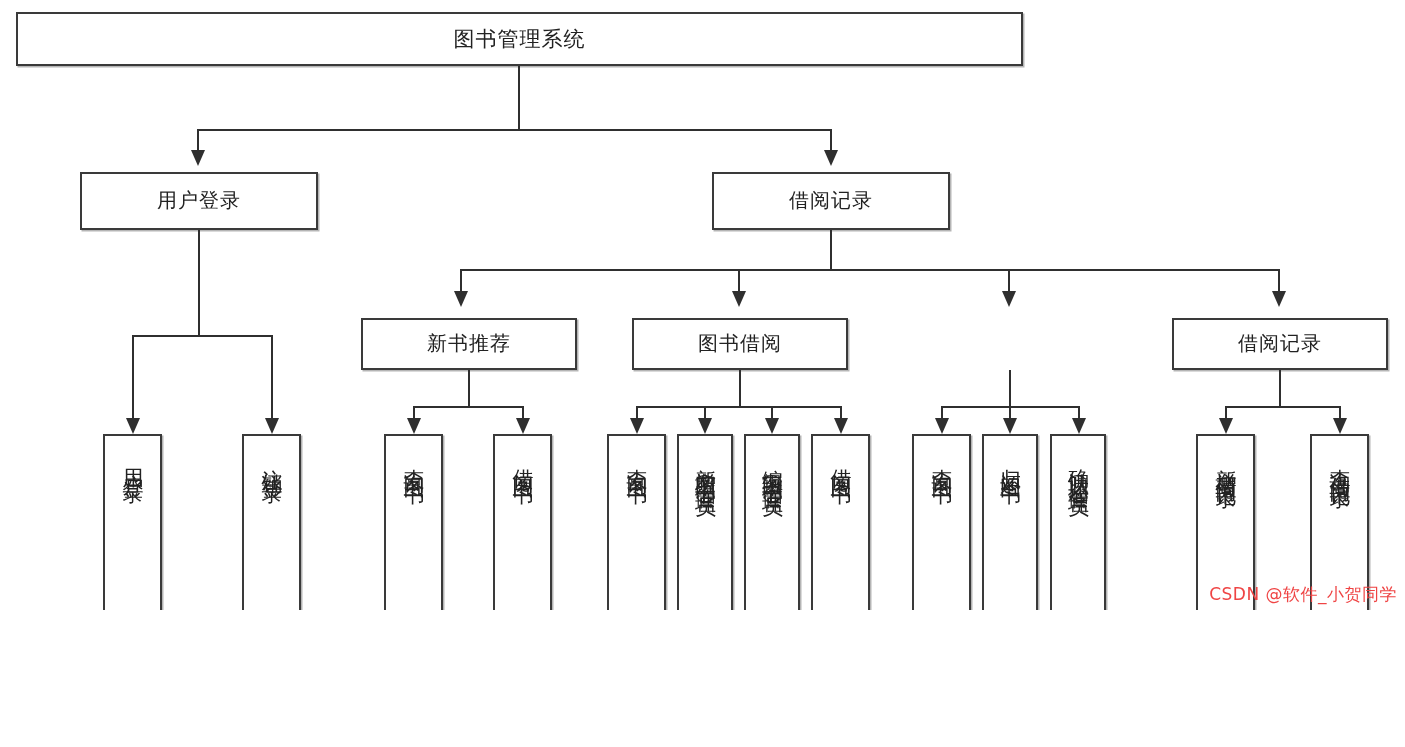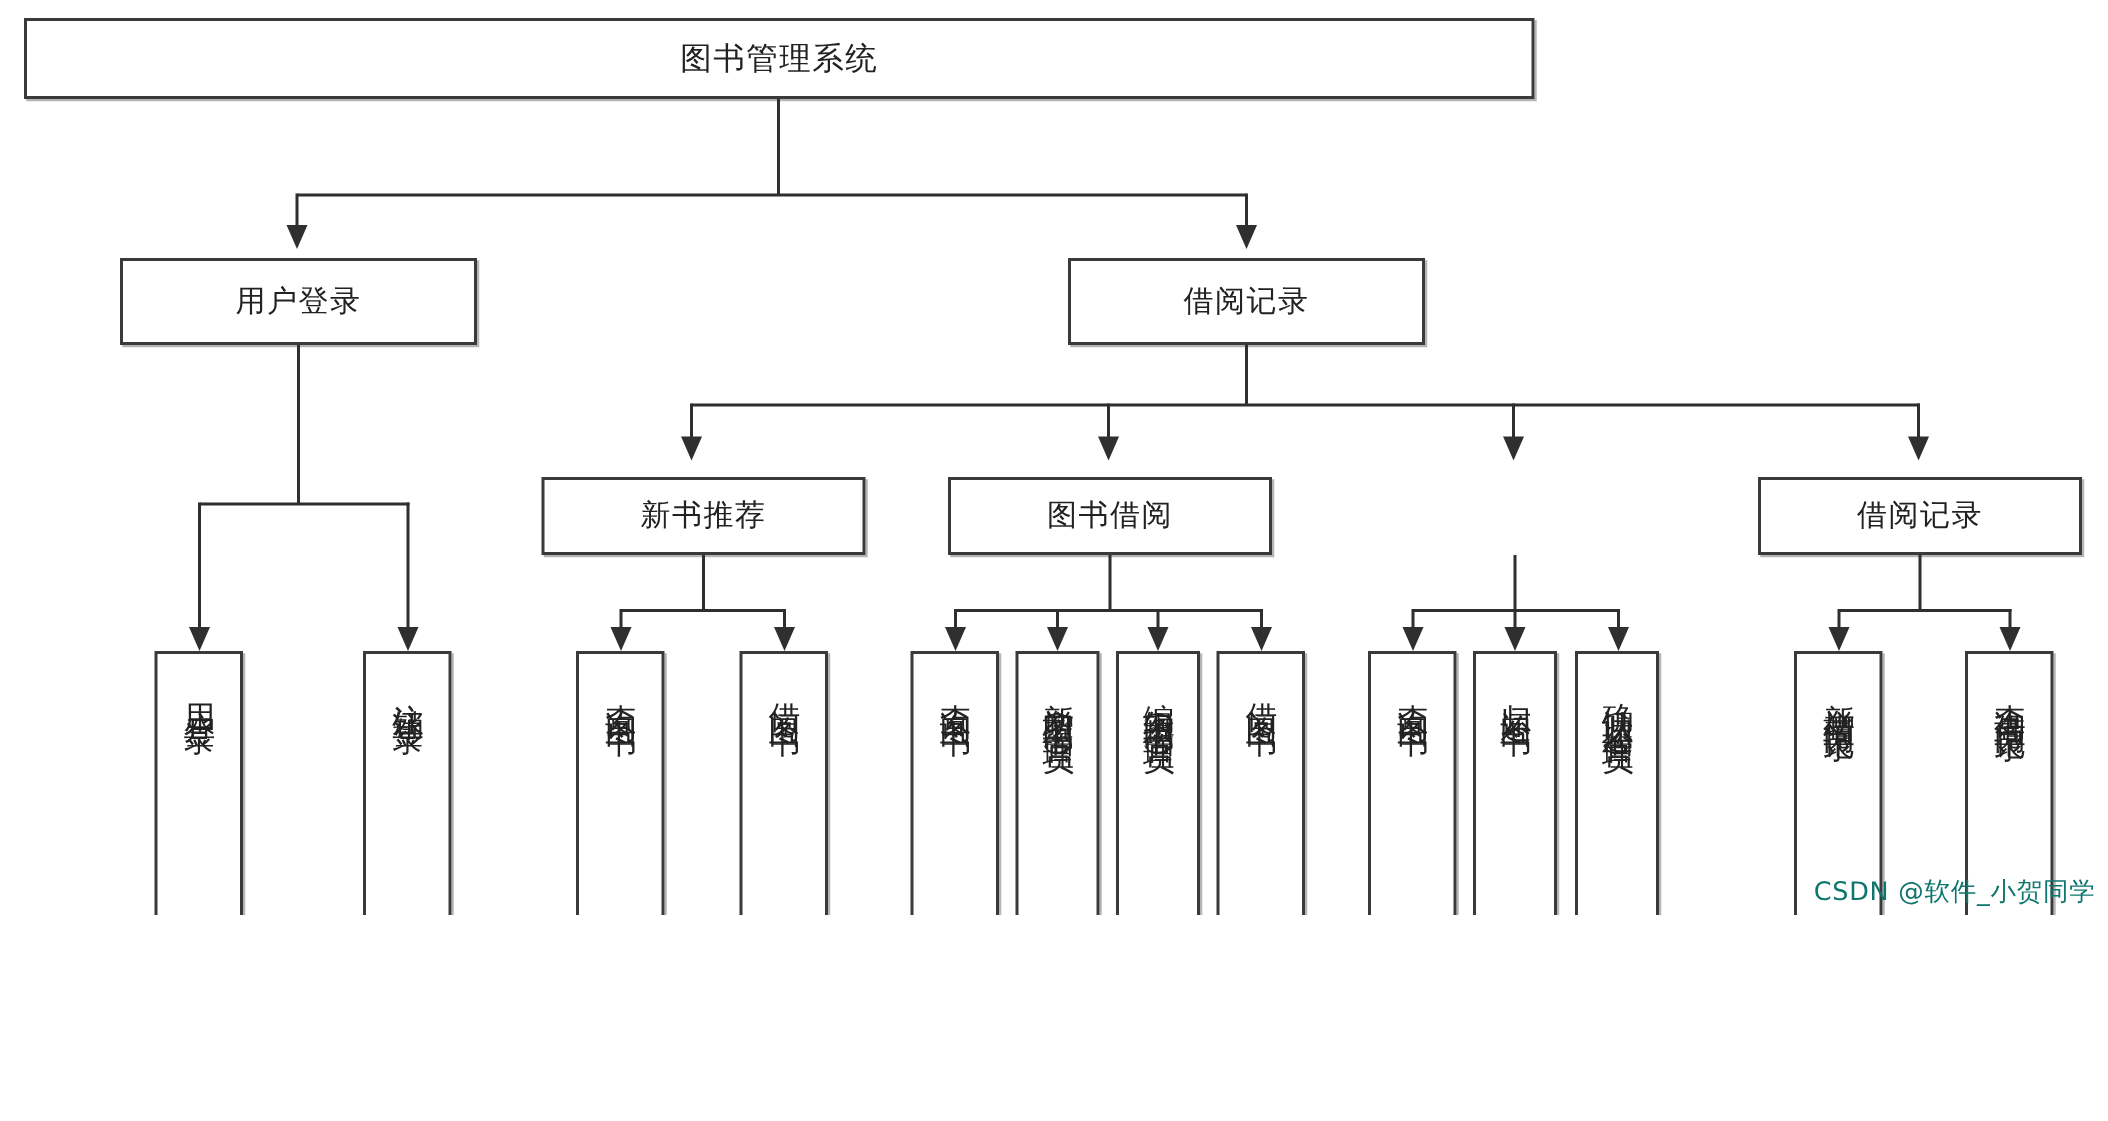--- a/index.html
+++ b/index.html
@@ -66,21 +66,21 @@
     border-left:7px solid transparent;
     border-right:7px solid transparent;
     border-top:16px solid #2f2f2f;
   }
   
   #watermark{
     position:absolute;
     right:8px;
     bottom:4px;
     font-size:17px;
-    color:#0f766e;
+    color:#ef4444;
     letter-spacing:.5px;
     white-space:nowrap;
     user-select:none;
   }
 </style>
 </head>
 <body>
 
 <div id="diagram">
 

